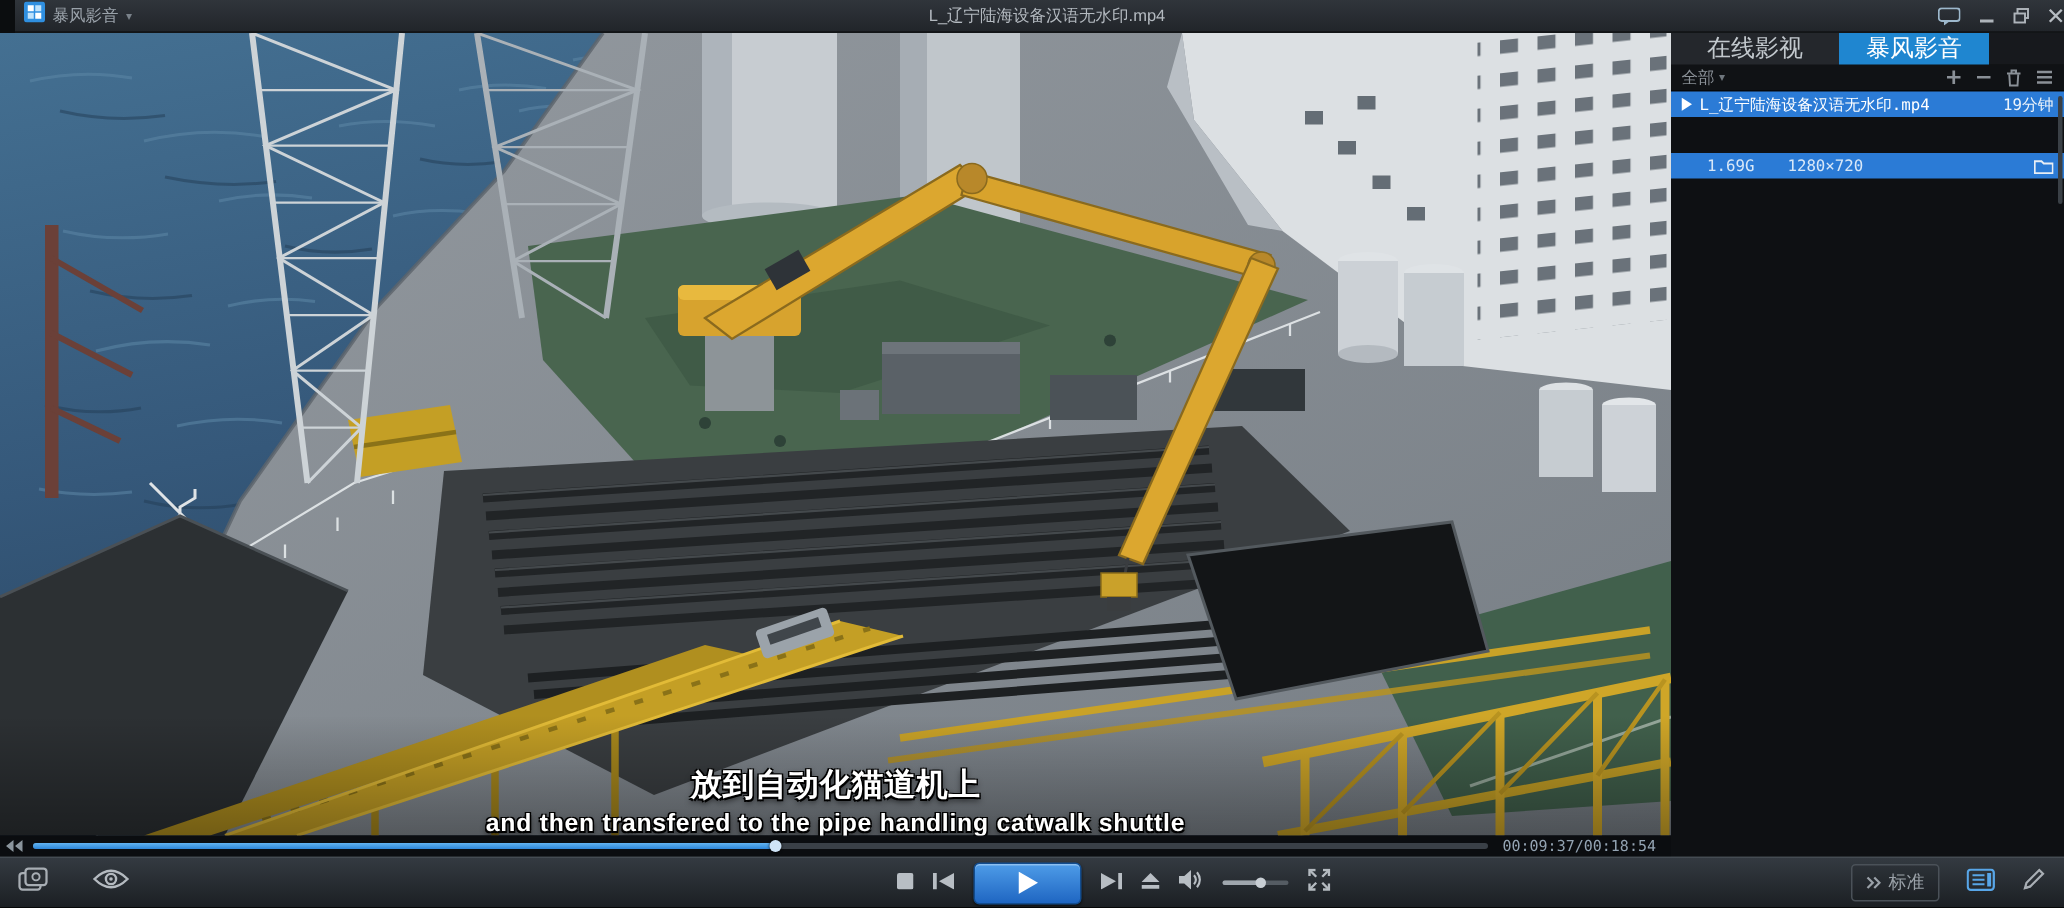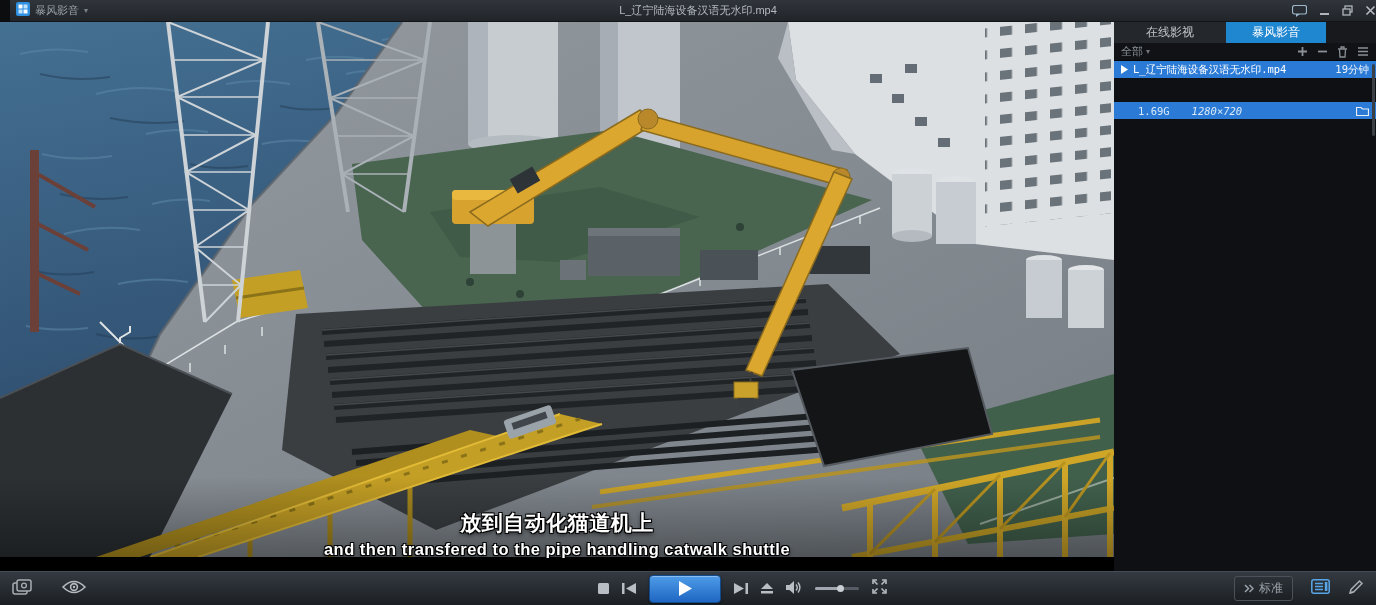--- a/index.html
+++ b/index.html
@@ -50,21 +50,21 @@
     position:absolute; right:-4px; top:50%; width:8px; height:8px; margin-top:-4px;
     background:#cfe4f7; border-radius:50%; box-shadow:0 0 2px #000;
   }
   .time-display{font-family:"DejaVu Sans Mono", monospace; font-size:10px; color:#93a3b2; white-space:nowrap;}
   
   .sidebar{
     position:absolute; top:22px; left:1114px; width:262px; height:549px; background:#0e1013;
   }
   .side-tabs{display:flex; height:21px; background:#17191d;}
   .side-tab{
-    display:flex; align-items:center; justify-content:center; font-size:12px;
+    display:flex; align-items:center; justify-content:center; font-size:16px;
     color:#c2c8cd; background:#24272c; width:112px; cursor:default;
   }
   .side-tab.active{background:#1f86d0; color:#fff; width:100px;}
   .list-toolbar{
     height:18px; display:flex; align-items:center; padding:0 7px;
     background:#101215; border-bottom:1px solid #060708;
   }
   .filter-label{font-size:11px; color:#8a9097; display:flex; align-items:center; gap:3px;}
   .filter-caret{font-size:8px; color:#6f767d;}
   .toolbar-icons{margin-left:auto; display:flex; align-items:center; gap:9px;}
@@ -74,21 +74,21 @@
   }
   .pl-name{font-family:"DejaVu Sans Mono", monospace; font-size:10.5px; white-space:nowrap; overflow:hidden;}
   .pl-duration{margin-left:auto; font-size:10.5px; color:#ccd1d5; font-family:"DejaVu Sans Mono", monospace;}
   .pl-selected{background:#2b7bd6; color:#fff;}
   .pl-selected .pl-duration{color:#eef4fa;}
   .pl-play-tri{margin-right:5px; display:flex;}
   .pl-details{
     height:17px; display:flex; align-items:center; padding:0 7px 0 24px;
     background:#2b7bd6; font-size:10.5px; color:#d8e8f8; font-family:"DejaVu Sans Mono", monospace;margin-top:24px;
   }
-  .pl-res{margin-left:22px;font-style:italic;}
+  .pl-res{margin-left:22px;}
   .pl-folder{margin-left:auto; display:flex;}
   .side-scrollbar{position:absolute; right:1px; top:42px; width:3px; height:72px; background:#3a4046; border-radius:2px;}
   
   .controlbar{
     position:absolute; top:571px; left:0; width:100%; height:34px;
     background:linear-gradient(#343a41,#1b1f23); border-top:1px solid #454c53;
   }
   .ctl-left{position:absolute; left:12px; top:0; bottom:0; display:flex; align-items:center; gap:30px;}
   .ctl-center{position:absolute; left:598px; top:0; bottom:0; display:flex; align-items:center; gap:13px;}
   .ctl-right{position:absolute; right:12px; top:0; bottom:0; display:flex; align-items:center; gap:18px;justify-content:flex-end;}
@@ -367,20 +367,33 @@
         <path d="M870,480 L870,535 M935,467 L935,535 M1000,453 L1000,535 M1065,440 L1065,535 M1110,431 L1110,535" stroke="#cfa628" stroke-width="6"></path>
         <path d="M870,532 L935,467 M935,520 L1000,453 M1000,507 L1065,440 M1065,495 L1110,431" stroke="#b89320" stroke-width="3"></path>
       </g>
 
       <rect x="0" y="455" width="1114" height="80" fill="url(#fade)"></rect>
     </svg>
 
     <div class="subtitle subtitle-cn">放到自动化猫道机上</div>
     <div class="subtitle subtitle-en">and then transfered to the pipe handling catwalk shuttle</div>
 
+    <div class="progress-strip">
+      <span>
+        <svg width="12" height="8" viewBox="0 0 12 8">
+          <path d="M5,0 L0,4 L5,8 Z M11,0 L6,4 L11,8 Z" fill="#8a949c"></path>
+        </svg>
+      </span>
+      <div class="progress-track">
+        <div class="progress-fill" style="width: 51%;">
+          <div class="progress-knob"></div>
+        </div>
+      </div>
+      <span class="time-display">00:09:37/00:18:54</span>
+    </div>
   </div>
 
   <div class="sidebar">
     <div class="side-tabs">
       <div class="side-tab">在线影视</div>
       <div class="side-tab active">暴风影音</div>
     </div>
     <div class="list-toolbar">
       <span class="filter-label">
         <span>全部</span>

